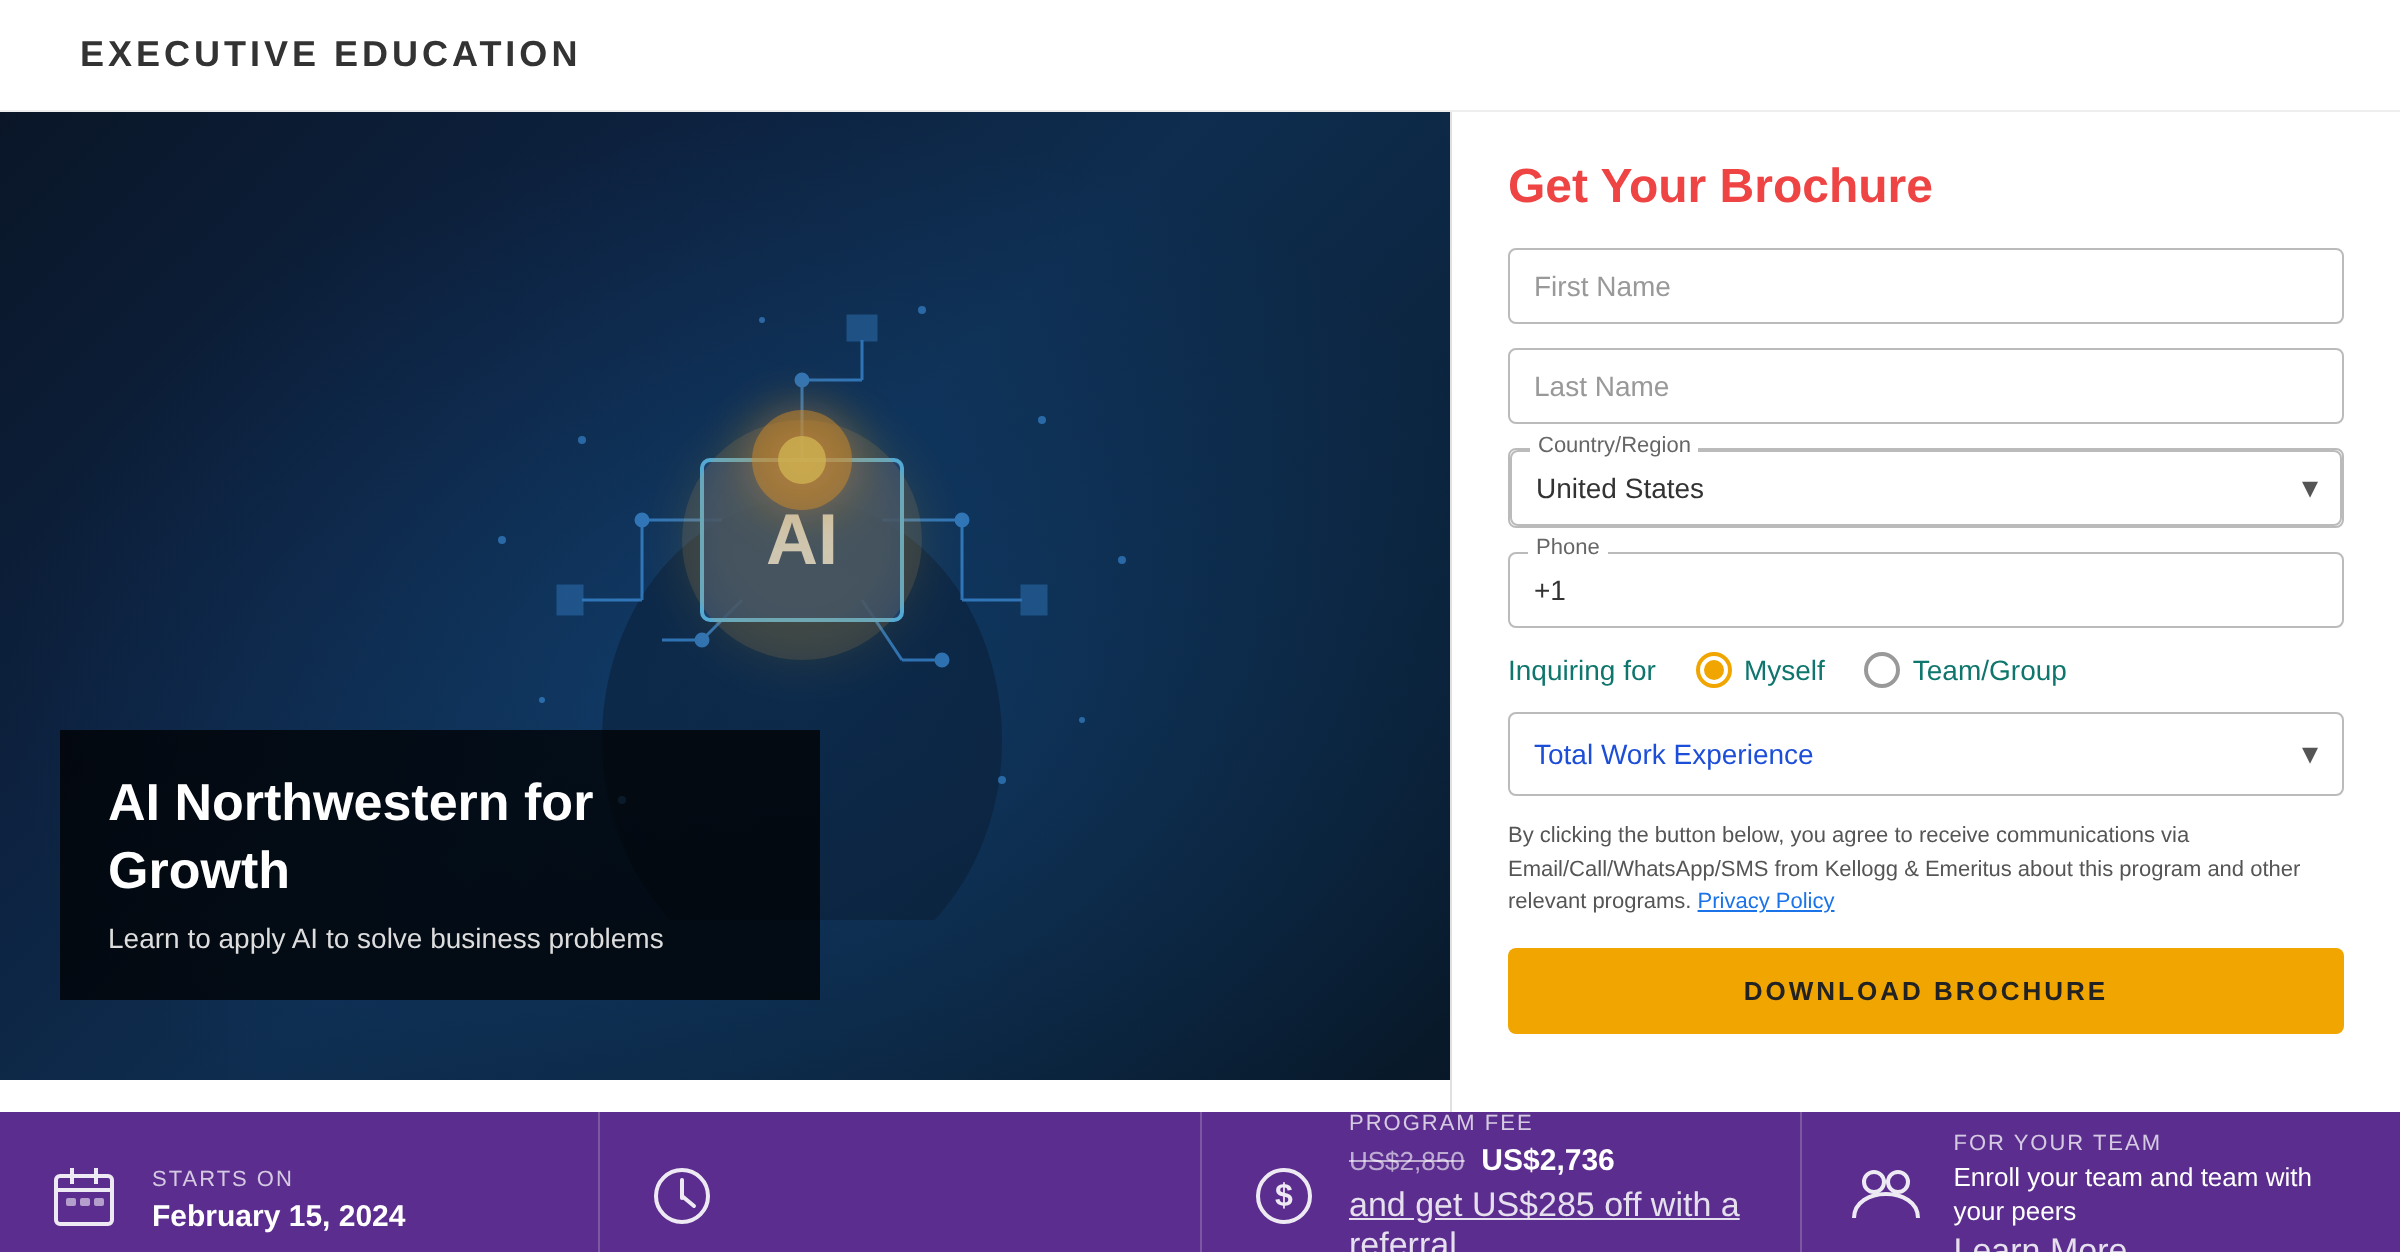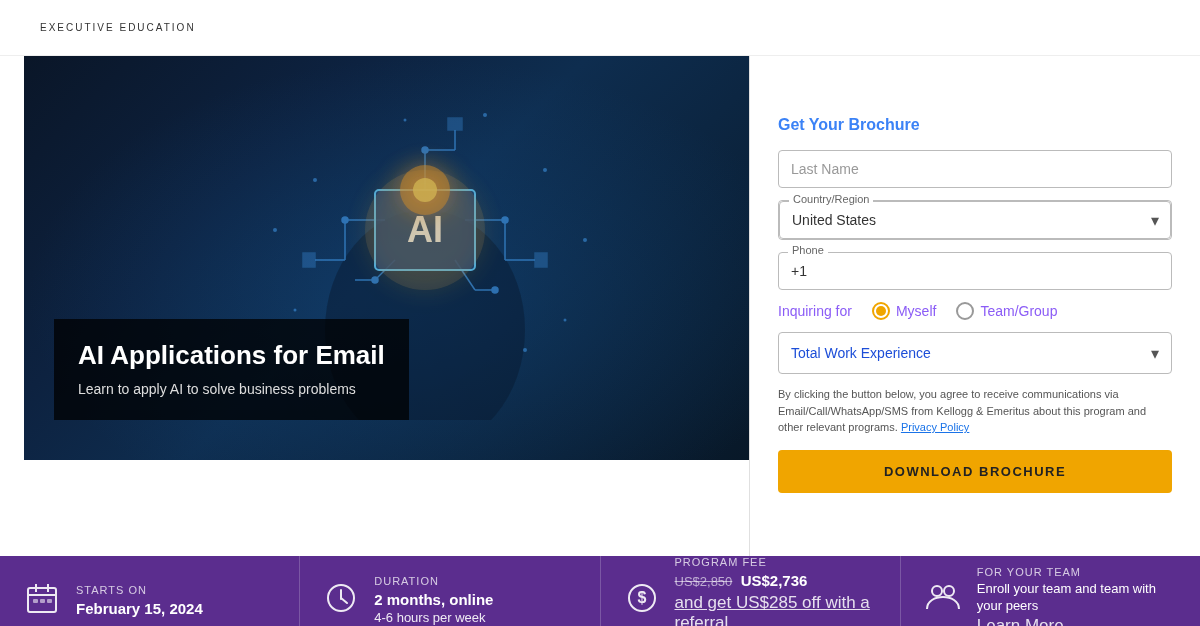--- a/index.html
+++ b/index.html
@@ -18,41 +18,40 @@
     .logo-text {
       font-size: 22px;
       color: #4e2a84;
       font-family: Georgia, serif;
       font-weight: normal;
     }
     .logo-text span {
       color: #4e2a84;
     }
     .exec-edu {
-      font-size: 10px;
+      font-size: 18px;
       letter-spacing: 2px;
       color: #333;
-      font-weight: 400;
+      font-weight: 700;
     }
 
     
     .hero-section {
       display: flex;
       position: relative;
       height: 500px;
     }
 
     .hero-image {
       width: 725px;
-      height: 404px;
+      height: 484px;
       background: linear-gradient(135deg, #0a1628 0%, #0d2240 30%, #0e2d4f 50%, #081828 100%);
       position: relative;
       overflow: hidden;
       flex-shrink: 0;
-      margin-left: 24px;
     }
 
     .hero-image .hands-bg {
       position: absolute;
       bottom: 0;
       left: 0;
       right: 0;
       top: 0;
       background: radial-gradient(ellipse at 55% 60%, rgba(20,80,140,0.4) 0%, transparent 70%);
     }
@@ -92,25 +91,24 @@
       flex: 1;
       background: #fff;
       padding: 24px 28px;
       border-left: 1px solid #e0e0e0;
       min-width: 245px;
       max-width: 475px;
       overflow-y: auto;
     }
 
     .form-title {
-      font-size: 16px;
+      font-size: 24px;
       font-weight: bold;
-      color: #3b82f6;
+      color: #ef4444;
       margin-bottom: 16px;
-      margin-top: 36px;
     }
 
     .form-field {
       margin-bottom: 12px;
     }
 
     .form-field input, .form-field select {
       width: 100%;
       border: 1px solid #bbb;
       border-radius: 4px;
@@ -186,21 +184,21 @@
       color: #333;
       outline: none;
     }
 
     .inquiring-row {
       display: flex;
       align-items: center;
       gap: 20px;
       margin: 12px 0;
       font-size: 14px;
-      color: #8b5cf6;
+      color: #0f766e;
     }
 
     .radio-option {
       display: flex;
       align-items: center;
       gap: 6px;
       cursor: pointer;
     }
 
     .radio-circle {
@@ -411,28 +409,31 @@
         <circle cx="100" cy="300" r="2"></circle>
         <circle cx="290" cy="290" r="2"></circle>
         <circle cx="170" cy="60" r="1.5"></circle>
         <circle cx="250" cy="55" r="2"></circle>
         <circle cx="350" cy="180" r="2"></circle>
         <circle cx="40" cy="170" r="2"></circle>
       </g>
     </svg>
 
     <div class="hero-caption">
-      <div class="hero-title">AI Applications for Email</div>
+      <div class="hero-title">AI Northwestern for Growth</div>
       <div class="hero-subtitle">Learn to apply AI to solve business problems</div>
     </div>
   </div>
 
   <div class="form-panel">
     <div class="form-title">Get Your Brochure</div>
 
+    <div class="form-field">
+      <input type="text" placeholder="First Name" style="">
+    </div>
 
     <div class="form-field">
       <input type="text" placeholder="Last Name" style="">
     </div>
 
 
     <div class="form-field">
       <div class="country-wrapper">
         <span class="country-label">Country/Region</span>
         <select class="country-select">
@@ -504,25 +505,20 @@
   </div>
 
   <div class="stat-item">
     <div class="stat-icon">
       <svg width="34" height="34" viewBox="0 0 34 34" fill="none">
         <circle cx="17" cy="17" r="13" stroke="white" stroke-width="2"></circle>
         <line x1="17" y1="9" x2="17" y2="18" stroke="white" stroke-width="2" stroke-linecap="round"></line>
         <line x1="17" y1="17" x2="23" y2="22" stroke="white" stroke-width="2" stroke-linecap="round"></line>
       </svg>
     </div>
-    <div class="stat-content">
-      <div class="stat-label">DURATION</div>
-      <div class="stat-value">2 months, online</div>
-      <div class="stat-value" style="font-size:13px;font-weight:normal;opacity:0.9;">4-6 hours per week</div>
-    </div>
   </div>
 
   <div class="stat-item">
     <div class="stat-icon">
       <svg width="34" height="34" viewBox="0 0 34 34" fill="none">
         <circle cx="17" cy="17" r="13" stroke="white" stroke-width="2"></circle>
         <text x="17" y="22" text-anchor="middle" font-size="16" fill="white" font-family="Arial" font-weight="bold">$</text>
       </svg>
     </div>
     <div class="stat-content">

